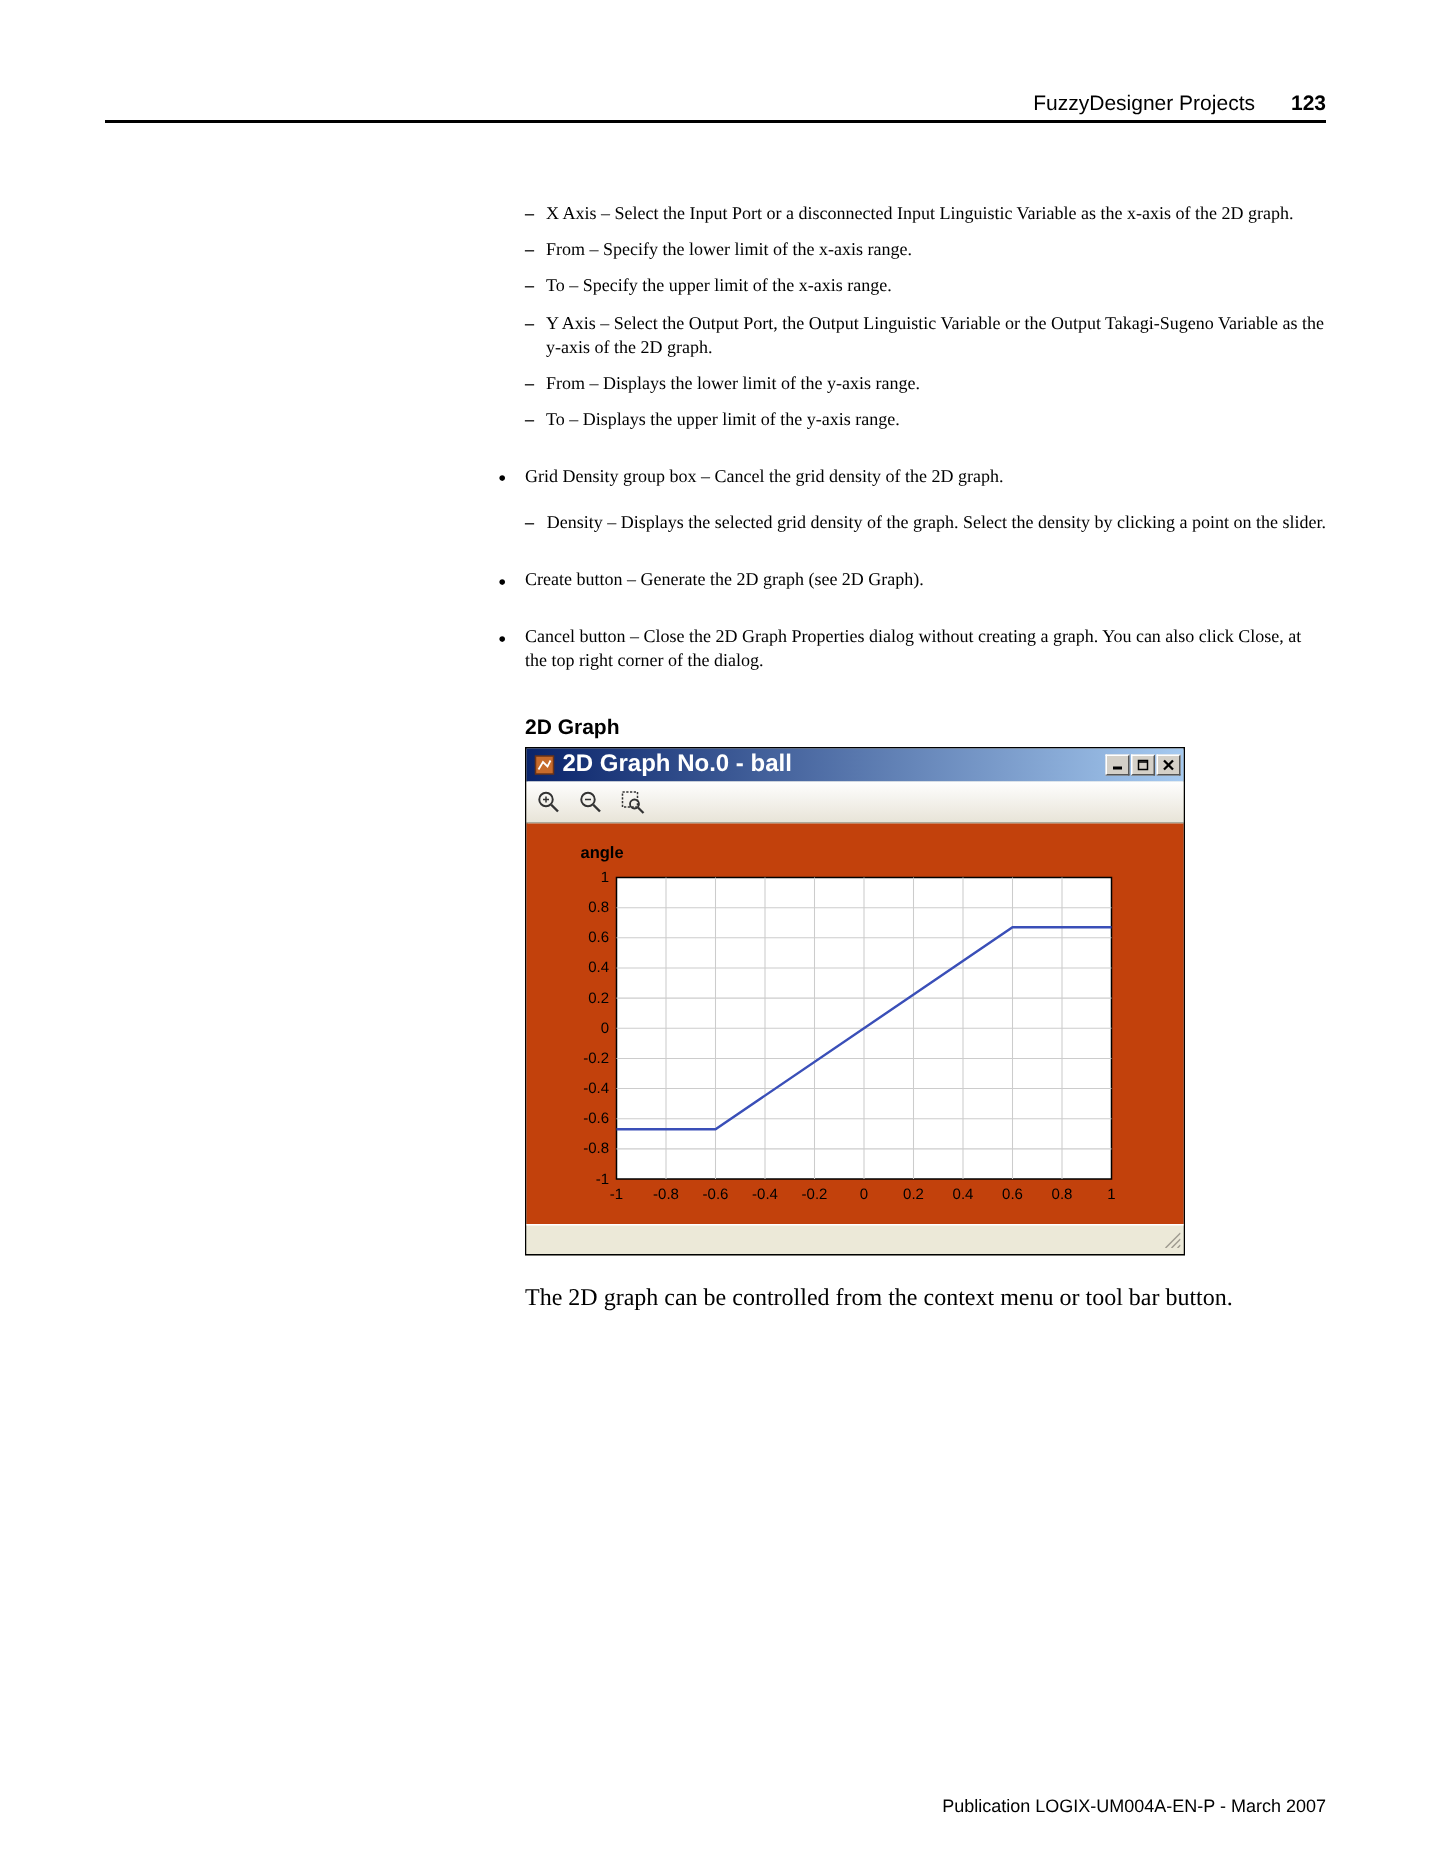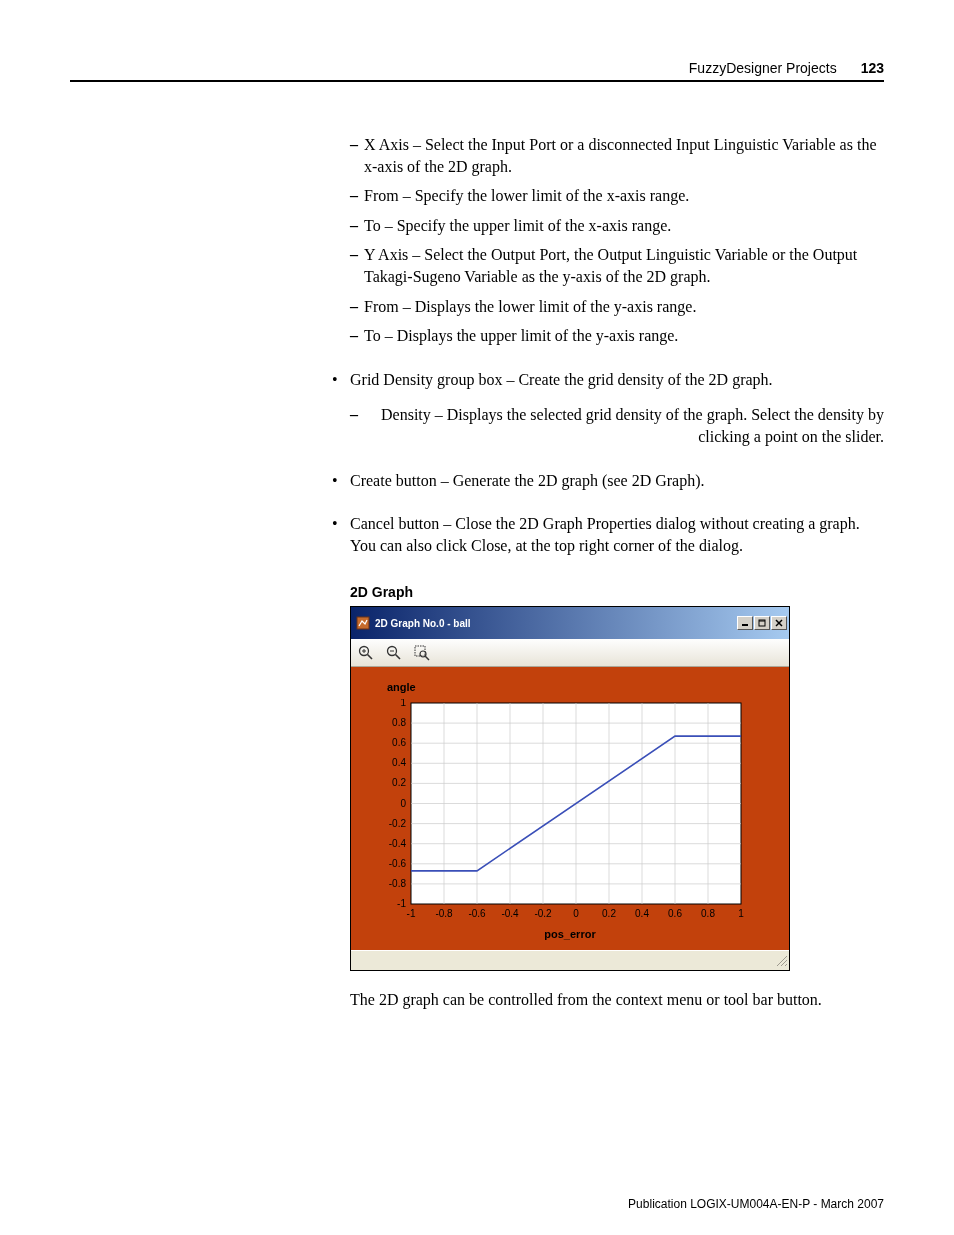--- a/index.html
+++ b/index.html
@@ -1,33 +1,33 @@
 <!DOCTYPE html>
 <html><head>
 <meta charset="utf-8">
 <style>
   * { margin:0; padding:0; box-sizing:border-box; }
   body { width:954px; height:1235px; background:#fff; font-family:Georgia,'Times New Roman',serif; color:#000; position:relative; }
   .page { padding:60px 70px 0 70px; }
   .hdr { display:flex; justify-content:flex-end; align-items:flex-start; border-bottom:2px solid #000; padding-bottom:4px; margin-bottom:52px; }
   .hdr-title { font-family:Arial,Helvetica,sans-serif; font-size:14px; margin-right:24px; }
   .hdr-num { font-family:Arial,Helvetica,sans-serif; font-size:14px; font-weight:bold; }
-  .content { margin-left:280px; margin-right:0; font-size:16px; line-height:1.35; }
+  .content { margin-left:280px; margin-right:0; font-size:12px; line-height:1.35; }
   .dash-list { list-style:none; padding:0; }
   .dash-list > li { position:relative; padding-left:14px; margin-bottom:8px; }
   .dash-list > li::before { content:"–"; position:absolute; left:0; font-weight:bold; }
   .bullet-list { list-style:none; padding:0; margin-left:-28px; }
   .bullet-list > li { position:relative; padding-left:28px; margin-top:22px; margin-bottom:8px; }
   .bullet-list > li::before { content:"•"; position:absolute; left:10px; font-size:16px; }
   .sub-dash { list-style:none; padding:0; margin-top:14px;text-align:right; }
   .sub-dash > li { position:relative; padding-left:14px; margin-bottom:8px; }
   .sub-dash > li::before { content:"–"; position:absolute; left:0; font-weight:bold; }
   .sec-title { font-family:Arial,Helvetica,sans-serif; font-size:14px; font-weight:bold; margin-top:28px; margin-left:280px; margin-bottom:6px; }
   .win { width:440px; margin-left:280px; border:1px solid #000; background:#ece9d8; box-shadow:1px 1px 0 #888 inset; font-family:Tahoma,Arial,sans-serif; }
-  .titlebar { height:32px; background:linear-gradient(to right,#0a246a,#a6caf0); display:flex; align-items:center; padding:0 2px 0 4px; color:#fff; font-size:10px; font-weight:bold; }
+  .titlebar { height:22px; background:linear-gradient(to right,#0a246a,#a6caf0); display:flex; align-items:center; padding:0 2px 0 4px; color:#fff; font-size:16px; font-weight:bold; }
   .title-icon { width:16px; height:16px; margin-right:4px; display:flex; align-items:center; justify-content:center; }
   .title-icon svg { display:block; }
   .win-ctrls { margin-left:auto; display:flex; gap:0; }
   .win-btn { width:16px; height:14px; background:#d4d0c8; border:1px solid #fff; border-right-color:#555; border-bottom-color:#555; display:flex; align-items:center; justify-content:center; font-size:9px; font-family:Arial; color:#000; font-weight:bold; margin-left:1px; }
   .toolbar { height:28px; background:linear-gradient(#fefefe,#e8e4d8); border-bottom:1px solid #aca899; display:flex; align-items:center; padding-left:4px; gap:6px; }
   .tool-btn { width:22px; height:22px; display:flex; align-items:center; justify-content:center; border:1px solid transparent; }
   .plot-area { background:#c2410c; padding:14px 20px 10px 20px; position:relative; }
   .plot-ylabel { font-size:11px; font-weight:bold; color:#000; margin-left:16px; margin-bottom:6px; font-family:Arial,sans-serif; }
   .plot { position:relative; width:380px; height:225px; }
   .plot svg { display:block; }
@@ -51,21 +51,21 @@
       <li>X Axis – Select the Input Port or a disconnected Input Linguistic Variable as the x-axis of the 2D graph.</li>
       <li>From – Specify the lower limit of the x-axis range.</li>
       <li>To – Specify the upper limit of the x-axis range.</li>
       <li>Y Axis – Select the Output Port, the Output Linguistic Variable or the Output Takagi-Sugeno Variable as the y-axis of the 2D graph.</li>
       <li>From – Displays the lower limit of the y-axis range.</li>
       <li>To – Displays the upper limit of the y-axis range.</li>
     </ul>
 
     <ul class="bullet-list">
       <li>
-        <span>Grid Density group box – Create the grid density of the 2D graph.</span>
+        <span>Grid Density group box – Cancel the grid density of the 2D graph.</span>
         <ul class="sub-dash">
           <li>Density – Displays the selected grid density of the graph. Select the density by clicking a point on the slider.</li>
         </ul>
       </li>
       <li>
         <span>Create button – Generate the 2D graph (see 2D Graph).</span>
       </li>
       <li>
         <span>Cancel button – Close the 2D Graph Properties dialog without creating a graph. You can also click Close, at the top right corner of the dialog.</span>
       </li>
@@ -170,21 +170,20 @@
             <line x1="40" y1="144.7" x2="370" y2="144.7" stroke="#ccc" stroke-width="0.7"></line>
             <text x="35" y="147.7" text-anchor="end" font-size="10" font-family="Arial" fill="#000">-0.4</text>
             <line x1="40" y1="164.8" x2="370" y2="164.8" stroke="#ccc" stroke-width="0.7"></line>
             <text x="35" y="167.8" text-anchor="end" font-size="10" font-family="Arial" fill="#000">-0.6</text>
             <line x1="40" y1="184.9" x2="370" y2="184.9" stroke="#ccc" stroke-width="0.7"></line>
             <text x="35" y="187.9" text-anchor="end" font-size="10" font-family="Arial" fill="#000">-0.8</text>
             <text x="35" y="208" text-anchor="end" font-size="10" font-family="Arial" fill="#000">-1</text>
             <path d="M 40 171.83499999999998 L 106 171.83499999999998 L 304 37.165 L 370 37.165" fill="none" stroke="#3a4fb8" stroke-width="1.6"></path>
           </svg>
       </div>
-      <div class="plot-xlabel">pos_error</div>
     </div>
     <div class="statusbar">
       <span class="grip">
         <svg width="12" height="12">
             <line x1="2" y1="12" x2="12" y2="2" stroke="#9e9a8f"></line>
             <line x1="6" y1="12" x2="12" y2="6" stroke="#9e9a8f"></line>
             <line x1="10" y1="12" x2="12" y2="10" stroke="#9e9a8f"></line>
           </svg>
       </span>
     </div>

